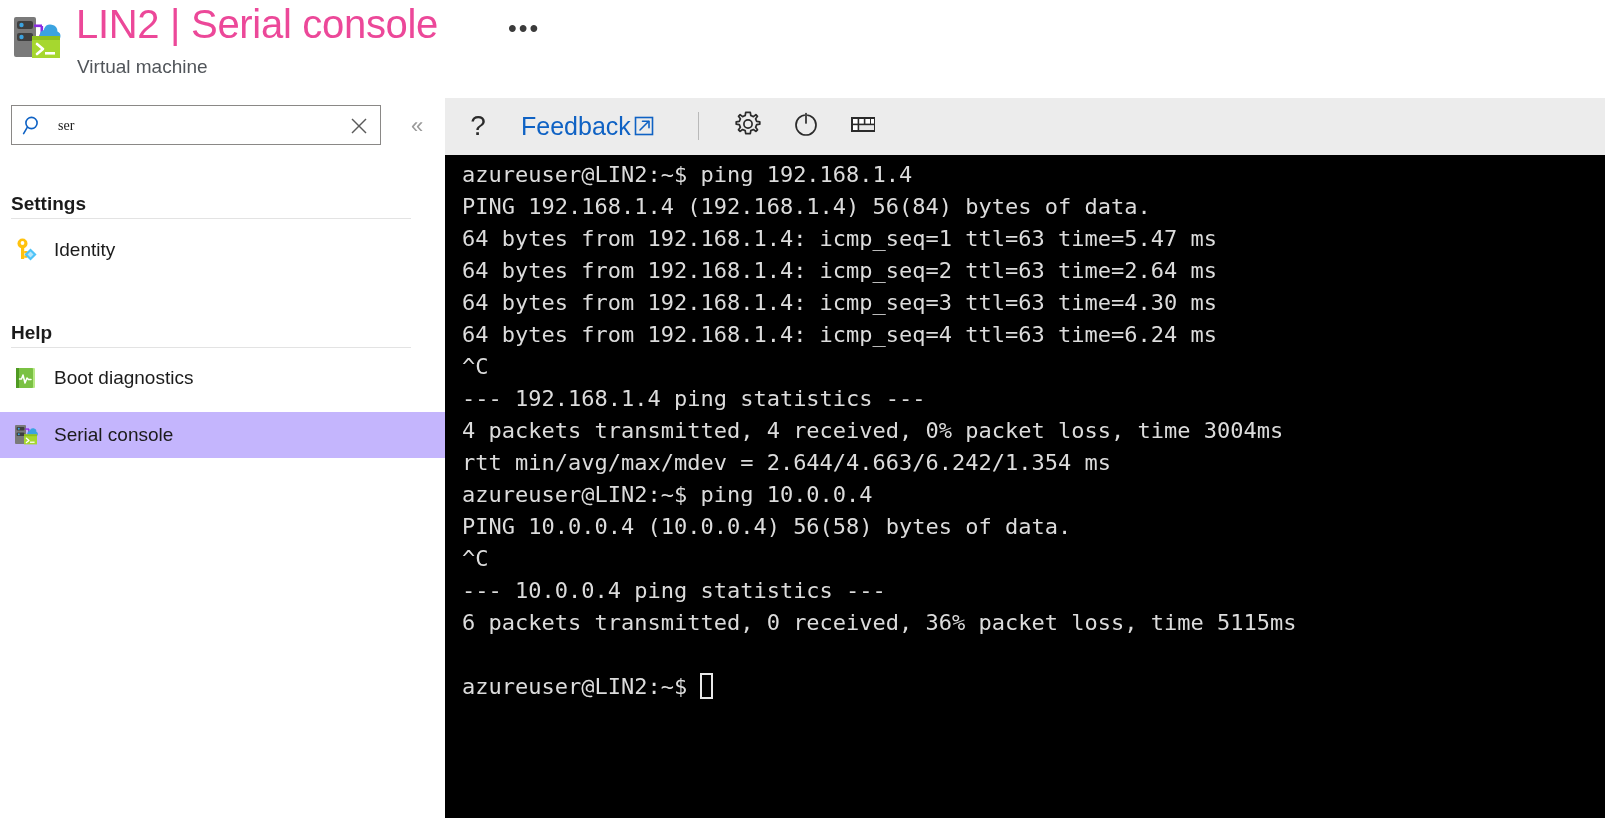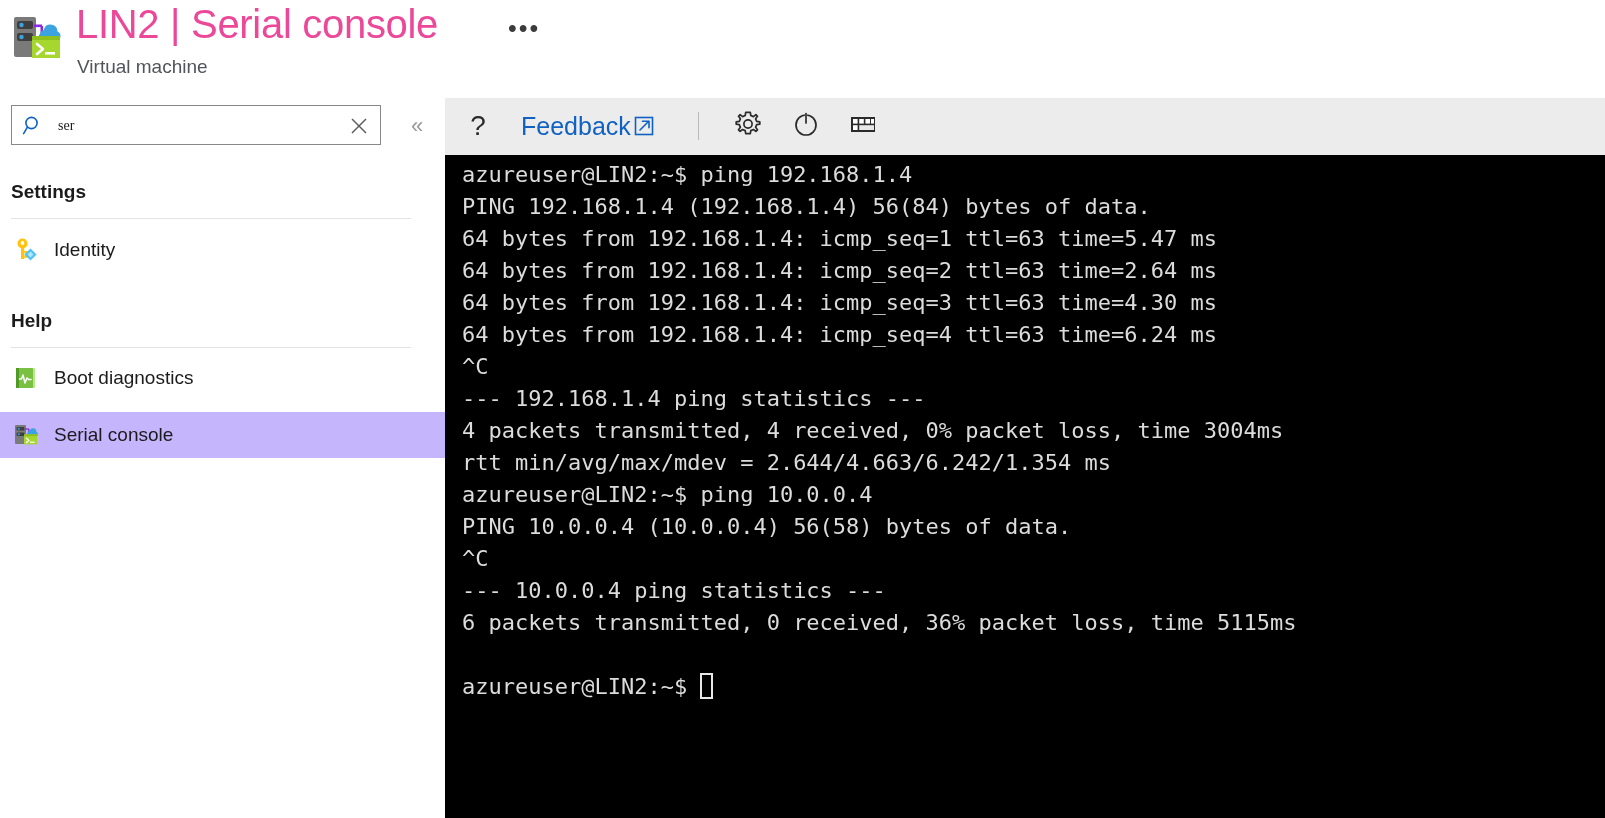--- a/index.html
+++ b/index.html
@@ -109,20 +109,21 @@
     cursor: pointer;
     user-select: none;
   }
 
   .section-head {
     position: absolute;
     left: 11px;
     font-size: 19px;
     font-weight: 700;
     color: #1b1b1b;
+    margin-top: 12px;
   }
   .section-rule {
     position: absolute;
     left: 11px;
     width: 400px;
     height: 1px;
     background: #e3e3e3;
   }
 
   .nav-item {

